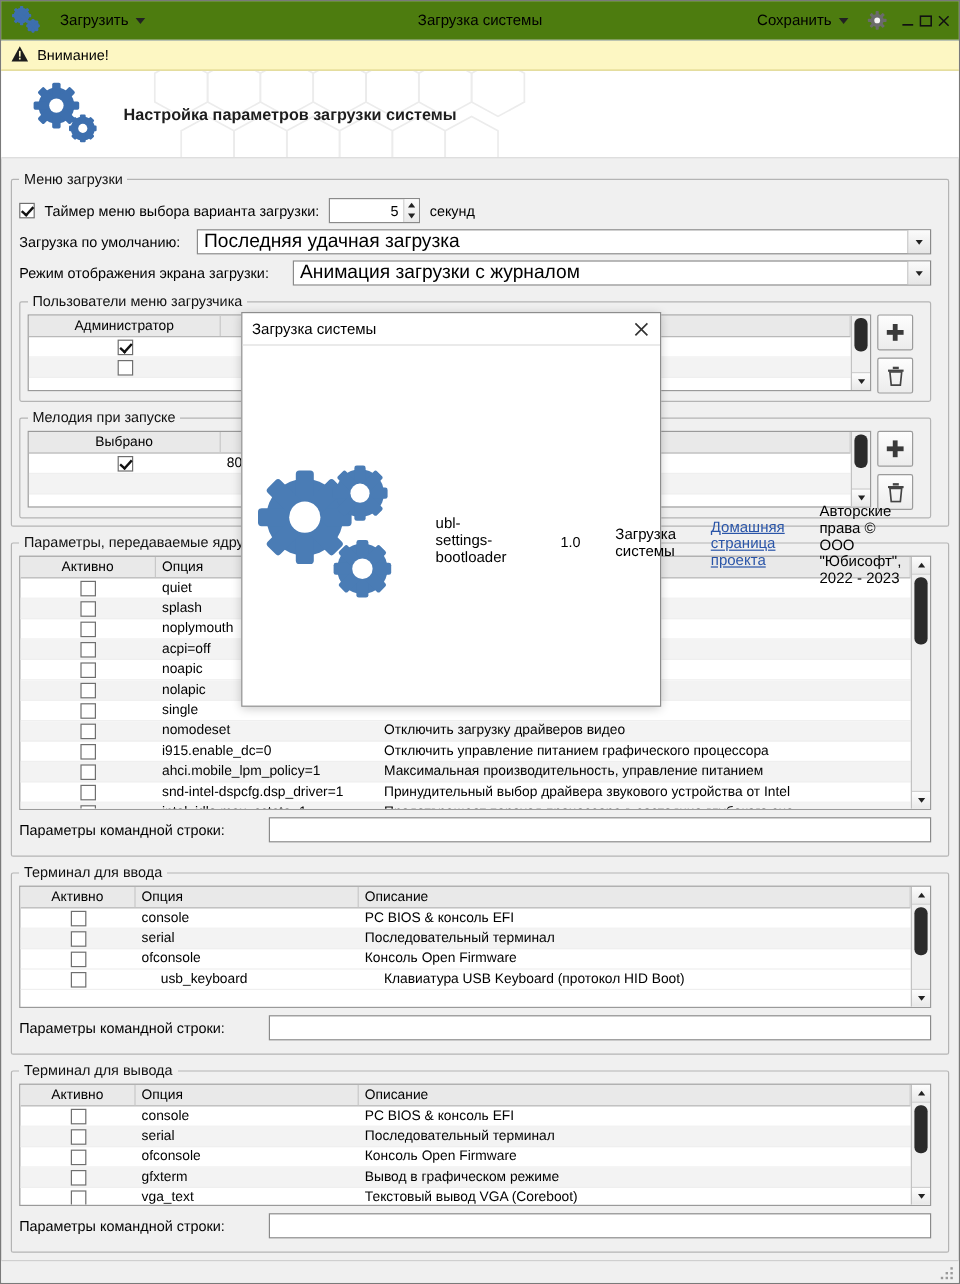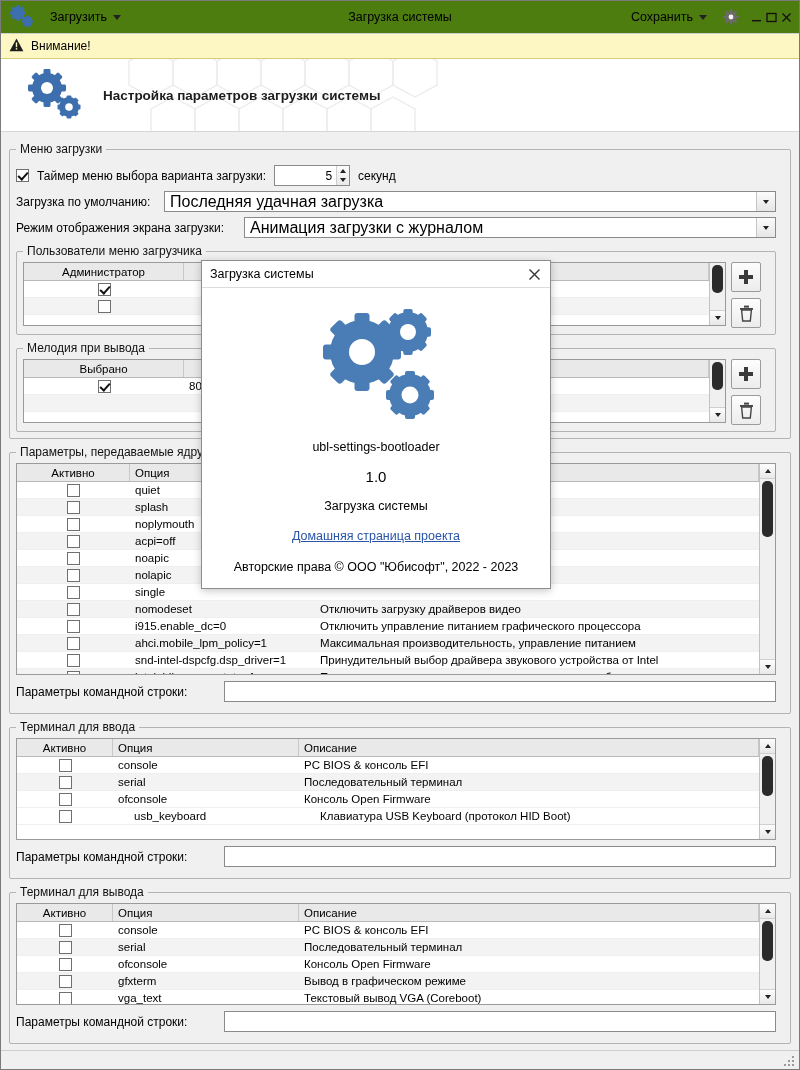--- a/index.html
+++ b/index.html
@@ -379,27 +379,28 @@
   .modal-close {
     margin-left: auto;
     width: 20px; height: 20px;
     display: flex; align-items: center; justify-content: center;
     font-size: 15px;
     color: #333;
   }
   .modal-body {
     flex: 1 1 auto;
     display: flex;
-    flex-direction: column;
+    flex-direction: row;
     align-items: center;
     padding-top: 14px;
+    gap: 29px;
   }
   .modal-logo { width: 132px; height: 128px; }
   .m-name { margin-top: 10px; font-size: 12.5px; }
-  .m-ver { margin-top: 14px; font-size: 15px; }
+  .m-ver { margin-top: 14px; font-size: 12px; margin-left: 16px; }
   .m-desc { margin-top: 14px; font-size: 12.5px; }
   .m-link { margin-top: 16px; font-size: 12.5px; color: #2a55a8; text-decoration: underline; }
   .m-copy { margin-top: 17px; font-size: 12.5px; }
 
   .statusbar {
     height: 18px;
     border-top: 1px solid #cfcfcf;
     background: #f0f0f0;
     flex: 0 0 auto;
     display: flex;
@@ -608,21 +609,21 @@
                 <rect x="1" y="3" width="13" height="1.8" fill="#444"></rect>
                 <rect x="5" y="0.6" width="5" height="2" fill="#444"></rect>
                 <path d="M2.6 5 L12.4 5 L11.3 16 L3.7 16 Z" fill="none" stroke="#444" stroke-width="1.4"></path>
               </svg>
             </div>
           </div>
         </div>
       </fieldset>
 
       <fieldset class="group">
-        <legend>Мелодия при вывода</legend>
+        <legend>Мелодия при запуске</legend>
         <div class="tablewrap">
           <div class="tbl" style="height:62px">
             <div class="cols">
               <div class="thead">
                 <div class="th" style="width:160px">Выбрано</div>
                 <div class="th left" style="flex:1"></div>
               </div>
               <div class="trow">
                 <div class="td center" style="width:160px">
                     <span class="cbox checked"></span>

